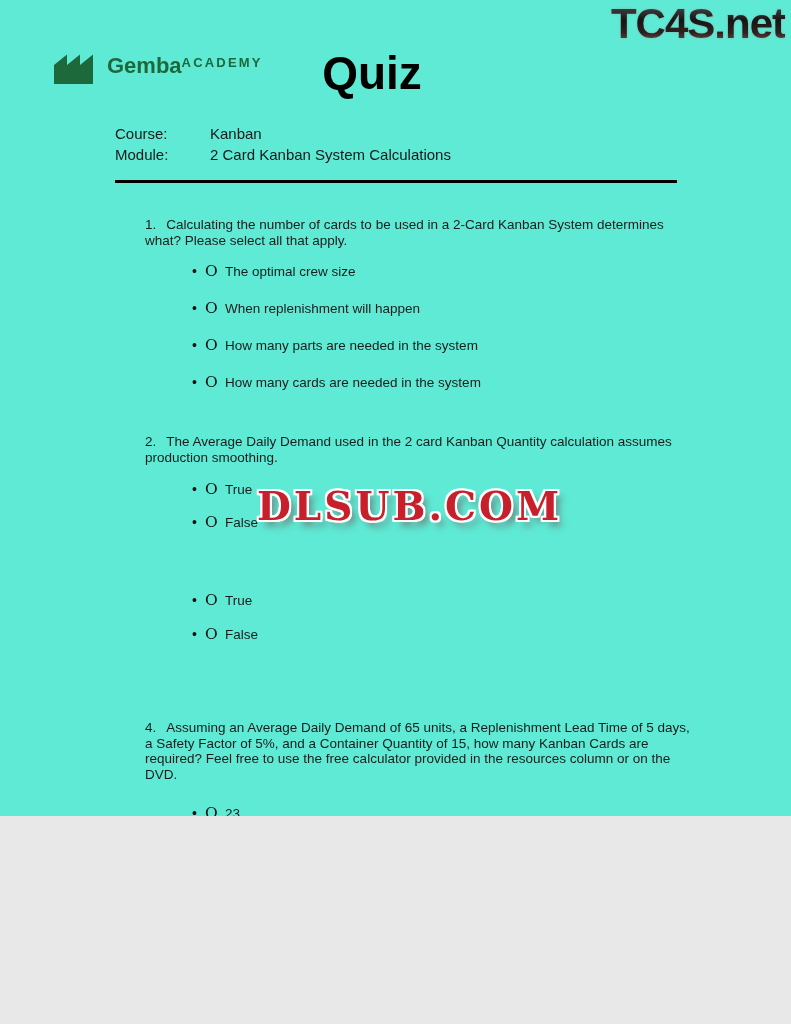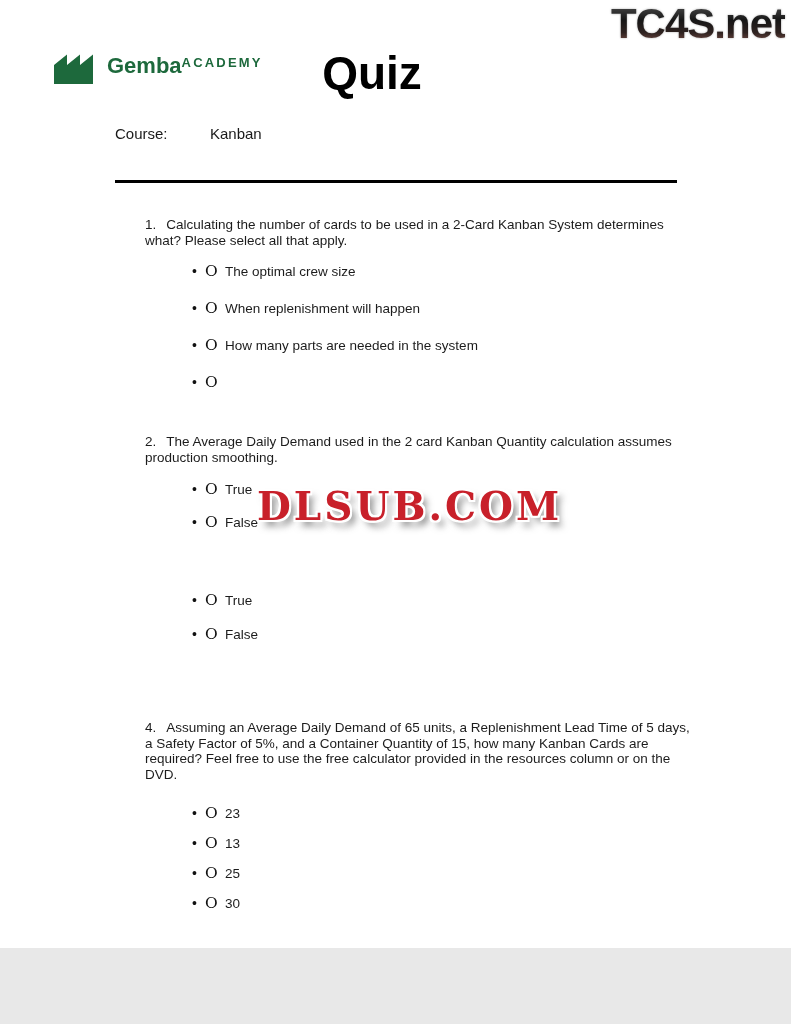--- a/index.html
+++ b/index.html
@@ -1,23 +1,23 @@
 <!DOCTYPE html>
 <html><head>
 <meta charset="utf-8">
 <style>
   html, body { margin: 0; padding: 0; background: #e8e8e8; }
   * { box-sizing: border-box; }
 
   .page {
     position: relative;
     width: 791px;
-    height: 948px;
+    height: 816px;
     margin: 0 auto;
-    background: #ffffff;
+    background: #5eead4;
     font-family: "Liberation Sans", sans-serif;
     color: #1f1f1f;
     overflow: hidden;
   }
 
   
   .wm-tc4s {
     position: absolute;
     top: 0px;
     right: 6px;
@@ -191,20 +191,24 @@
 
   <div class="title-band">
     <span class="page-title">Quiz</span>
   </div>
 
   <div class="meta">
     <div class="meta-row">
       <span class="meta-label">Course:</span>
       <span class="meta-value">Kanban</span>
     </div>
+    <div class="meta-row">
+      <span class="meta-label">Module:</span>
+      <span class="meta-value">2 Card Kanban System Calculations</span>
+    </div>
   </div>
 
   <div class="rule"></div>
 
   <div>
   <div class="question q1">
     <div class="qtext">
       <span class="qnum">1.</span><span>Calculating the number of cards to be used in a 2-Card Kanban System determines what? Please select all that apply.</span>
     </div>
     <div class="options">
@@ -222,20 +226,21 @@
 
   <div class="option">
     <span class="bullet">•</span>
     <span class="radio">O</span>
     <span class="opt-label">How many parts are needed in the system</span>
   </div>
 
   <div class="option">
     <span class="bullet">•</span>
     <span class="radio">O</span>
+    <span class="opt-label">How many cards are needed in the system</span>
   </div>
 </div>
   </div>
 
   <div class="question q2">
     <div class="qtext">
       <span class="qnum">2.</span><span>The Average Daily Demand used in the 2 card Kanban Quantity calculation assumes production smoothing.</span>
     </div>
     <div class="options">
   <div class="option">

